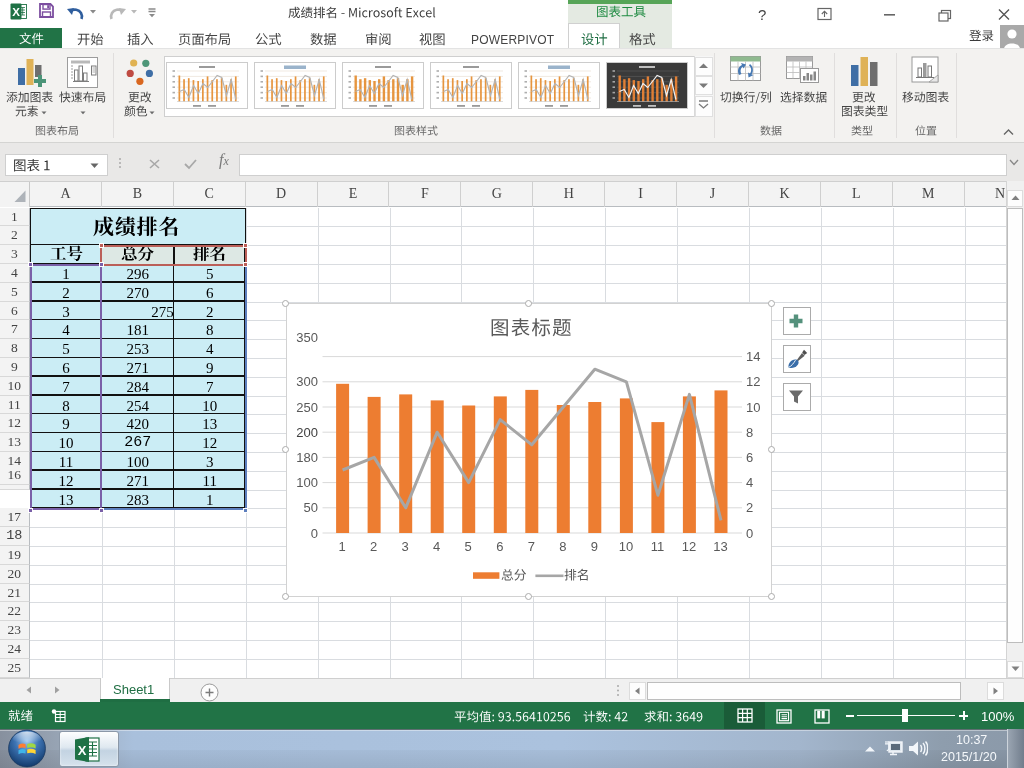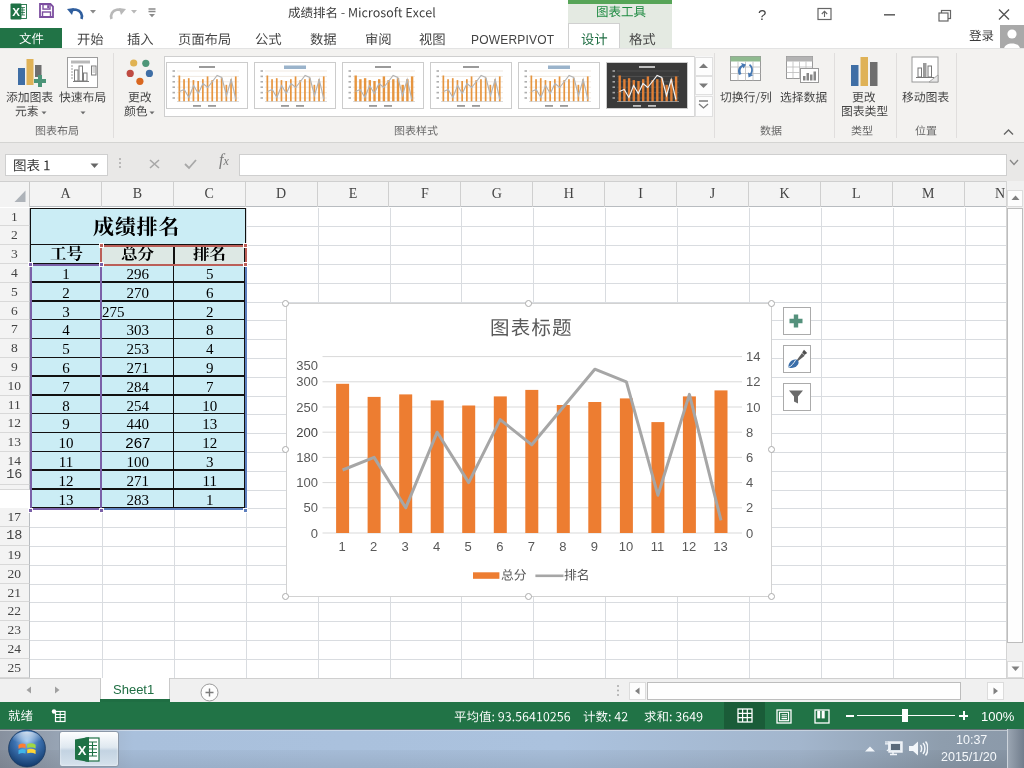--- a/index.html
+++ b/index.html
@@ -480,21 +480,21 @@
 <div style="position:absolute;left:0px;top:301.6px;width:29.5px;height:18.8px;border-bottom:1px solid #d8d8d8;border-right:1px solid #b8bcc0;background:#f3f3f3;color:#444;font-family:'Liberation Serif',serif;font-size:13.5px;text-align:center;line-height:18.8px">6</div>
 <div style="position:absolute;left:0px;top:320.4px;width:29.5px;height:18.8px;border-bottom:1px solid #d8d8d8;border-right:1px solid #b8bcc0;background:#f3f3f3;color:#444;font-family:'Liberation Serif',serif;font-size:13.5px;text-align:center;line-height:18.8px">7</div>
 <div style="position:absolute;left:0px;top:339.2px;width:29.5px;height:18.8px;border-bottom:1px solid #d8d8d8;border-right:1px solid #b8bcc0;background:#f3f3f3;color:#444;font-family:'Liberation Serif',serif;font-size:13.5px;text-align:center;line-height:18.8px">8</div>
 <div style="position:absolute;left:0px;top:358.0px;width:29.5px;height:18.8px;border-bottom:1px solid #d8d8d8;border-right:1px solid #b8bcc0;background:#f3f3f3;color:#444;font-family:'Liberation Serif',serif;font-size:13.5px;text-align:center;line-height:18.8px">9</div>
 <div style="position:absolute;left:0px;top:376.8px;width:29.5px;height:18.8px;border-bottom:1px solid #d8d8d8;border-right:1px solid #b8bcc0;background:#f3f3f3;color:#444;font-family:'Liberation Serif',serif;font-size:13.5px;text-align:center;line-height:18.8px">10</div>
 <div style="position:absolute;left:0px;top:395.6px;width:29.5px;height:18.8px;border-bottom:1px solid #d8d8d8;border-right:1px solid #b8bcc0;background:#f3f3f3;color:#444;font-family:'Liberation Serif',serif;font-size:13.5px;text-align:center;line-height:18.8px">11</div>
 <div style="position:absolute;left:0px;top:414.4px;width:29.5px;height:18.8px;border-bottom:1px solid #d8d8d8;border-right:1px solid #b8bcc0;background:#f3f3f3;color:#444;font-family:'Liberation Serif',serif;font-size:13.5px;text-align:center;line-height:18.8px">12</div>
 <div style="position:absolute;left:0px;top:433.2px;width:29.5px;height:18.8px;border-bottom:1px solid #d8d8d8;border-right:1px solid #b8bcc0;background:#f3f3f3;color:#444;font-family:'Liberation Serif',serif;font-size:13.5px;text-align:center;line-height:18.8px">13</div>
 <div style="position:absolute;left:0px;top:452.0px;width:29.5px;height:18.8px;border-bottom:1px solid #d8d8d8;border-right:1px solid #b8bcc0;background:#f3f3f3;color:#444;font-family:'Liberation Serif',serif;font-size:13.5px;text-align:center;line-height:18.8px">14</div>
 <div style="position:absolute;left:0px;top:470.8px;width:29.5px;height:18.8px;border-bottom:1px solid #d8d8d8;border-right:1px solid #b8bcc0;background:#f3f3f3;color:#444;font-family:'Liberation Serif',serif;font-size:13.5px;text-align:center;line-height:18.8px">15</div>
-<div style="position:absolute;left:0px;top:466px;width:29.5px;height:18.8px;border-bottom:1px solid #d8d8d8;border-right:1px solid #b8bcc0;background:#f3f3f3;color:#444;font-family:Liberation Mono, monospace;font-size:13.5px;text-align:center;line-height:18.8px">16</div>
+<div style="position:absolute;left:0px;top:466px;width:29.5px;height:18.8px;border-bottom:1px solid #d8d8d8;border-right:1px solid #b8bcc0;background:#f3f3f3;color:#444;font-family:Liberation Serif, serif;font-size:13.5px;text-align:center;line-height:18.8px">16</div>
 <div style="position:absolute;left:0px;top:508.4px;width:29.5px;height:18.8px;border-bottom:1px solid #d8d8d8;border-right:1px solid #b8bcc0;background:#f3f3f3;color:#444;font-family:'Liberation Serif',serif;font-size:13.5px;text-align:center;line-height:18.8px">17</div>
 <div style="position:absolute;left:0px;top:527.2px;width:29.5px;height:18.8px;border-bottom:1px solid #d8d8d8;border-right:1px solid #b8bcc0;background:#f3f3f3;color:#444;font-family:Liberation Mono, monospace;font-size:13.5px;text-align:center;line-height:18.8px">18</div>
 <div style="position:absolute;left:0px;top:546.0px;width:29.5px;height:18.8px;border-bottom:1px solid #d8d8d8;border-right:1px solid #b8bcc0;background:#f3f3f3;color:#444;font-family:'Liberation Serif',serif;font-size:13.5px;text-align:center;line-height:18.8px">19</div>
 <div style="position:absolute;left:0px;top:564.8px;width:29.5px;height:18.8px;border-bottom:1px solid #d8d8d8;border-right:1px solid #b8bcc0;background:#f3f3f3;color:#444;font-family:'Liberation Serif',serif;font-size:13.5px;text-align:center;line-height:18.8px">20</div>
 <div style="position:absolute;left:0px;top:583.6px;width:29.5px;height:18.8px;border-bottom:1px solid #d8d8d8;border-right:1px solid #b8bcc0;background:#f3f3f3;color:#444;font-family:'Liberation Serif',serif;font-size:13.5px;text-align:center;line-height:18.8px">21</div>
 <div style="position:absolute;left:0px;top:602.4px;width:29.5px;height:18.8px;border-bottom:1px solid #d8d8d8;border-right:1px solid #b8bcc0;background:#f3f3f3;color:#444;font-family:'Liberation Serif',serif;font-size:13.5px;text-align:center;line-height:18.8px">22</div>
 <div style="position:absolute;left:0px;top:621.2px;width:29.5px;height:18.8px;border-bottom:1px solid #d8d8d8;border-right:1px solid #b8bcc0;background:#f3f3f3;color:#444;font-family:'Liberation Serif',serif;font-size:13.5px;text-align:center;line-height:18.8px">23</div>
 <div style="position:absolute;left:0px;top:640.0px;width:29.5px;height:18.8px;border-bottom:1px solid #d8d8d8;border-right:1px solid #b8bcc0;background:#f3f3f3;color:#444;font-family:'Liberation Serif',serif;font-size:13.5px;text-align:center;line-height:18.8px">24</div>
 <div style="position:absolute;left:0px;top:658.8px;width:29.5px;height:18.8px;border-bottom:1px solid #d8d8d8;border-right:1px solid #b8bcc0;background:#f3f3f3;color:#444;font-family:'Liberation Serif',serif;font-size:13.5px;text-align:center;line-height:18.8px">25</div>
 <div style="position:absolute;left:30px;top:226.4px;width:975.7px;height:1px;background:#d9dce0"></div>
@@ -558,27 +558,27 @@
 <div style="position:absolute;left:30px;top:281.4px;width:215.7px;height:1.4px;background:#111"></div>
 <div style="position:absolute;left:173.1px;top:264.0px;width:1.4px;height:18.8px;background:#111"></div>
 <div style="position:absolute;left:30px;top:282.8px;width:215.7px;height:18.8px;background:#cbedf5"></div>
 <div style="position:absolute;left:30px;top:282.8px;width:71.9px;height:18.8px;color:#000;font-family:'Liberation Serif',serif;font-size:15px;text-align:center;line-height:20px">2</div>
 <div style="position:absolute;left:101.9px;top:282.8px;width:71.9px;height:18.8px;color:#000;font-family:'Liberation Serif',serif;font-size:15px;text-align:center;line-height:20px">270</div>
 <div style="position:absolute;left:173.8px;top:282.8px;width:71.9px;height:18.8px;color:#000;font-family:'Liberation Serif',serif;font-size:15px;text-align:center;line-height:20px">6</div>
 <div style="position:absolute;left:30px;top:300.2px;width:215.7px;height:1.4px;background:#111"></div>
 <div style="position:absolute;left:173.1px;top:282.8px;width:1.4px;height:18.8px;background:#111"></div>
 <div style="position:absolute;left:30px;top:301.6px;width:215.7px;height:18.8px;background:#cbedf5"></div>
 <div style="position:absolute;left:30px;top:301.6px;width:71.9px;height:18.8px;color:#000;font-family:'Liberation Serif',serif;font-size:15px;text-align:center;line-height:20px">3</div>
-<div style="position:absolute;left:101.9px;top:301.6px;width:71.9px;height:24px;color:#000;font-family:'Liberation Serif',serif;font-size:15px;text-align:left;line-height:20px">275</div>
+<div style="position:absolute;left:101.9px;top:301.6px;width:71.9px;height:24px;color:#000;font-family:'Liberation Serif',serif;font-size:15px;text-align:right;line-height:20px">275</div>
 <div style="position:absolute;left:173.8px;top:301.6px;width:71.9px;height:18.8px;color:#000;font-family:'Liberation Serif',serif;font-size:15px;text-align:center;line-height:20px">2</div>
 <div style="position:absolute;left:30px;top:319.0px;width:215.7px;height:1.4px;background:#111"></div>
 <div style="position:absolute;left:173.1px;top:301.6px;width:1.4px;height:18.8px;background:#111"></div>
 <div style="position:absolute;left:30px;top:320.4px;width:215.7px;height:18.8px;background:#cbedf5"></div>
 <div style="position:absolute;left:30px;top:320.4px;width:71.9px;height:18.8px;color:#000;font-family:'Liberation Serif',serif;font-size:15px;text-align:center;line-height:20px">4</div>
-<div style="position:absolute;left:101.9px;top:320.4px;width:71.9px;height:18.8px;color:#000;font-family:'Liberation Serif',serif;font-size:15px;text-align:center;line-height:20px">303</div>
+<div style="position:absolute;left:101.9px;top:320.4px;width:71.9px;height:18.8px;color:#000;font-family:'Liberation Serif',serif;font-size:15px;text-align:center;line-height:20px">181</div>
 <div style="position:absolute;left:173.8px;top:320.4px;width:71.9px;height:18.8px;color:#000;font-family:'Liberation Serif',serif;font-size:15px;text-align:center;line-height:20px">8</div>
 <div style="position:absolute;left:30px;top:337.8px;width:215.7px;height:1.4px;background:#111"></div>
 <div style="position:absolute;left:173.1px;top:320.4px;width:1.4px;height:18.8px;background:#111"></div>
 <div style="position:absolute;left:30px;top:339.2px;width:215.7px;height:18.8px;background:#cbedf5"></div>
 <div style="position:absolute;left:30px;top:339.2px;width:71.9px;height:18.8px;color:#000;font-family:'Liberation Serif',serif;font-size:15px;text-align:center;line-height:20px">5</div>
 <div style="position:absolute;left:101.9px;top:339.2px;width:71.9px;height:18.8px;color:#000;font-family:'Liberation Serif',serif;font-size:15px;text-align:center;line-height:20px">253</div>
 <div style="position:absolute;left:173.8px;top:339.2px;width:71.9px;height:18.8px;color:#000;font-family:'Liberation Serif',serif;font-size:15px;text-align:center;line-height:20px">4</div>
 <div style="position:absolute;left:30px;top:356.6px;width:215.7px;height:1.4px;background:#111"></div>
 <div style="position:absolute;left:173.1px;top:339.2px;width:1.4px;height:18.8px;background:#111"></div>
 <div style="position:absolute;left:30px;top:358.0px;width:215.7px;height:18.8px;background:#cbedf5"></div>
@@ -594,27 +594,27 @@
 <div style="position:absolute;left:30px;top:394.2px;width:215.7px;height:1.4px;background:#111"></div>
 <div style="position:absolute;left:173.1px;top:376.8px;width:1.4px;height:18.8px;background:#111"></div>
 <div style="position:absolute;left:30px;top:395.6px;width:215.7px;height:18.8px;background:#cbedf5"></div>
 <div style="position:absolute;left:30px;top:395.6px;width:71.9px;height:18.8px;color:#000;font-family:'Liberation Serif',serif;font-size:15px;text-align:center;line-height:20px">8</div>
 <div style="position:absolute;left:101.9px;top:395.6px;width:71.9px;height:18.8px;color:#000;font-family:'Liberation Serif',serif;font-size:15px;text-align:center;line-height:20px">254</div>
 <div style="position:absolute;left:173.8px;top:395.6px;width:71.9px;height:18.8px;color:#000;font-family:'Liberation Serif',serif;font-size:15px;text-align:center;line-height:20px">10</div>
 <div style="position:absolute;left:30px;top:413.0px;width:215.7px;height:1.4px;background:#111"></div>
 <div style="position:absolute;left:173.1px;top:395.6px;width:1.4px;height:18.8px;background:#111"></div>
 <div style="position:absolute;left:30px;top:414.4px;width:215.7px;height:18.8px;background:#cbedf5"></div>
 <div style="position:absolute;left:30px;top:414.4px;width:71.9px;height:18.8px;color:#000;font-family:'Liberation Serif',serif;font-size:15px;text-align:center;line-height:20px">9</div>
-<div style="position:absolute;left:101.9px;top:414.4px;width:71.9px;height:18.8px;color:#000;font-family:'Liberation Serif',serif;font-size:15px;text-align:center;line-height:20px">440</div>
+<div style="position:absolute;left:101.9px;top:414.4px;width:71.9px;height:18.8px;color:#000;font-family:'Liberation Serif',serif;font-size:15px;text-align:center;line-height:20px">420</div>
 <div style="position:absolute;left:173.8px;top:414.4px;width:71.9px;height:18.8px;color:#000;font-family:'Liberation Serif',serif;font-size:15px;text-align:center;line-height:20px">13</div>
 <div style="position:absolute;left:30px;top:431.8px;width:215.7px;height:1.4px;background:#111"></div>
 <div style="position:absolute;left:173.1px;top:414.4px;width:1.4px;height:18.8px;background:#111"></div>
 <div style="position:absolute;left:30px;top:433.2px;width:215.7px;height:18.8px;background:#cbedf5"></div>
 <div style="position:absolute;left:30px;top:433.2px;width:71.9px;height:18.8px;color:#000;font-family:'Liberation Serif',serif;font-size:15px;text-align:center;line-height:20px">10</div>
-<div style="position:absolute;left:101.9px;top:433.2px;width:71.9px;height:18.8px;color:#000;font-family:Liberation Sans, sans-serif;font-size:15px;text-align:center;line-height:20px">267</div>
+<div style="position:absolute;left:101.9px;top:433.2px;width:71.9px;height:18.8px;color:#000;font-family:Liberation Mono, monospace;font-size:15px;text-align:center;line-height:20px">267</div>
 <div style="position:absolute;left:173.8px;top:433.2px;width:71.9px;height:18.8px;color:#000;font-family:'Liberation Serif',serif;font-size:15px;text-align:center;line-height:20px">12</div>
 <div style="position:absolute;left:30px;top:450.6px;width:215.7px;height:1.4px;background:#111"></div>
 <div style="position:absolute;left:173.1px;top:433.2px;width:1.4px;height:18.8px;background:#111"></div>
 <div style="position:absolute;left:30px;top:452.0px;width:215.7px;height:18.8px;background:#cbedf5"></div>
 <div style="position:absolute;left:30px;top:452.0px;width:71.9px;height:18.8px;color:#000;font-family:'Liberation Serif',serif;font-size:15px;text-align:center;line-height:20px">11</div>
 <div style="position:absolute;left:101.9px;top:452.0px;width:71.9px;height:18.8px;color:#000;font-family:'Liberation Serif',serif;font-size:15px;text-align:center;line-height:20px">100</div>
 <div style="position:absolute;left:173.8px;top:452.0px;width:71.9px;height:18.8px;color:#000;font-family:'Liberation Serif',serif;font-size:15px;text-align:center;line-height:20px">3</div>
 <div style="position:absolute;left:30px;top:469.4px;width:215.7px;height:1.4px;background:#111"></div>
 <div style="position:absolute;left:173.1px;top:452.0px;width:1.4px;height:18.8px;background:#111"></div>
 <div style="position:absolute;left:30px;top:470.8px;width:215.7px;height:18.8px;background:#cbedf5"></div>
@@ -689,21 +689,21 @@
 <div style="position:absolute;left:276px;top:475.1px;width:42px;text-align:right;font-size:13px;color:#595959">100</div>
 <div style="position:absolute;left:746px;top:475.1px;width:30px;font-size:13px;color:#595959">4</div>
 <div style="position:absolute;left:276px;top:449.9px;width:42px;text-align:right;font-size:13px;color:#595959">180</div>
 <div style="position:absolute;left:746px;top:449.9px;width:30px;font-size:13px;color:#595959">6</div>
 <div style="position:absolute;left:276px;top:424.7px;width:42px;text-align:right;font-size:13px;color:#404040">200</div>
 <div style="position:absolute;left:746px;top:424.7px;width:30px;font-size:13px;color:#595959">8</div>
 <div style="position:absolute;left:276px;top:399.5px;width:42px;text-align:right;font-size:13px;color:#595959">250</div>
 <div style="position:absolute;left:746px;top:399.5px;width:30px;font-size:13px;color:#595959">10</div>
 <div style="position:absolute;left:276px;top:374.3px;width:42px;text-align:right;font-size:13px;color:#595959">300</div>
 <div style="position:absolute;left:746px;top:374.3px;width:30px;font-size:13px;color:#595959">12</div>
-<div style="position:absolute;left:276px;top:358px;width:42px;text-align:right;font-size:13px;color:#595959">350</div>
+<div style="position:absolute;left:276px;top:330px;width:42px;text-align:right;font-size:13px;color:#595959">350</div>
 <div style="position:absolute;left:746px;top:349.1px;width:30px;font-size:13px;color:#595959">14</div>
 <div style="position:absolute;left:327.1px;top:538.8px;width:30px;text-align:center;font-size:13px;color:#595959">1</div>
 <div style="position:absolute;left:358.6px;top:538.8px;width:30px;text-align:center;font-size:13px;color:#595959">2</div>
 <div style="position:absolute;left:390.2px;top:538.8px;width:30px;text-align:center;font-size:13px;color:#595959">3</div>
 <div style="position:absolute;left:421.7px;top:538.8px;width:30px;text-align:center;font-size:13px;color:#595959">4</div>
 <div style="position:absolute;left:453.2px;top:538.8px;width:30px;text-align:center;font-size:13px;color:#595959">5</div>
 <div style="position:absolute;left:484.8px;top:538.8px;width:30px;text-align:center;font-size:13px;color:#595959">6</div>
 <div style="position:absolute;left:516.3px;top:538.8px;width:30px;text-align:center;font-size:13px;color:#595959">7</div>
 <div style="position:absolute;left:547.8px;top:538.8px;width:30px;text-align:center;font-size:13px;color:#595959">8</div>
 <div style="position:absolute;left:579.3px;top:538.8px;width:30px;text-align:center;font-size:13px;color:#595959">9</div>

